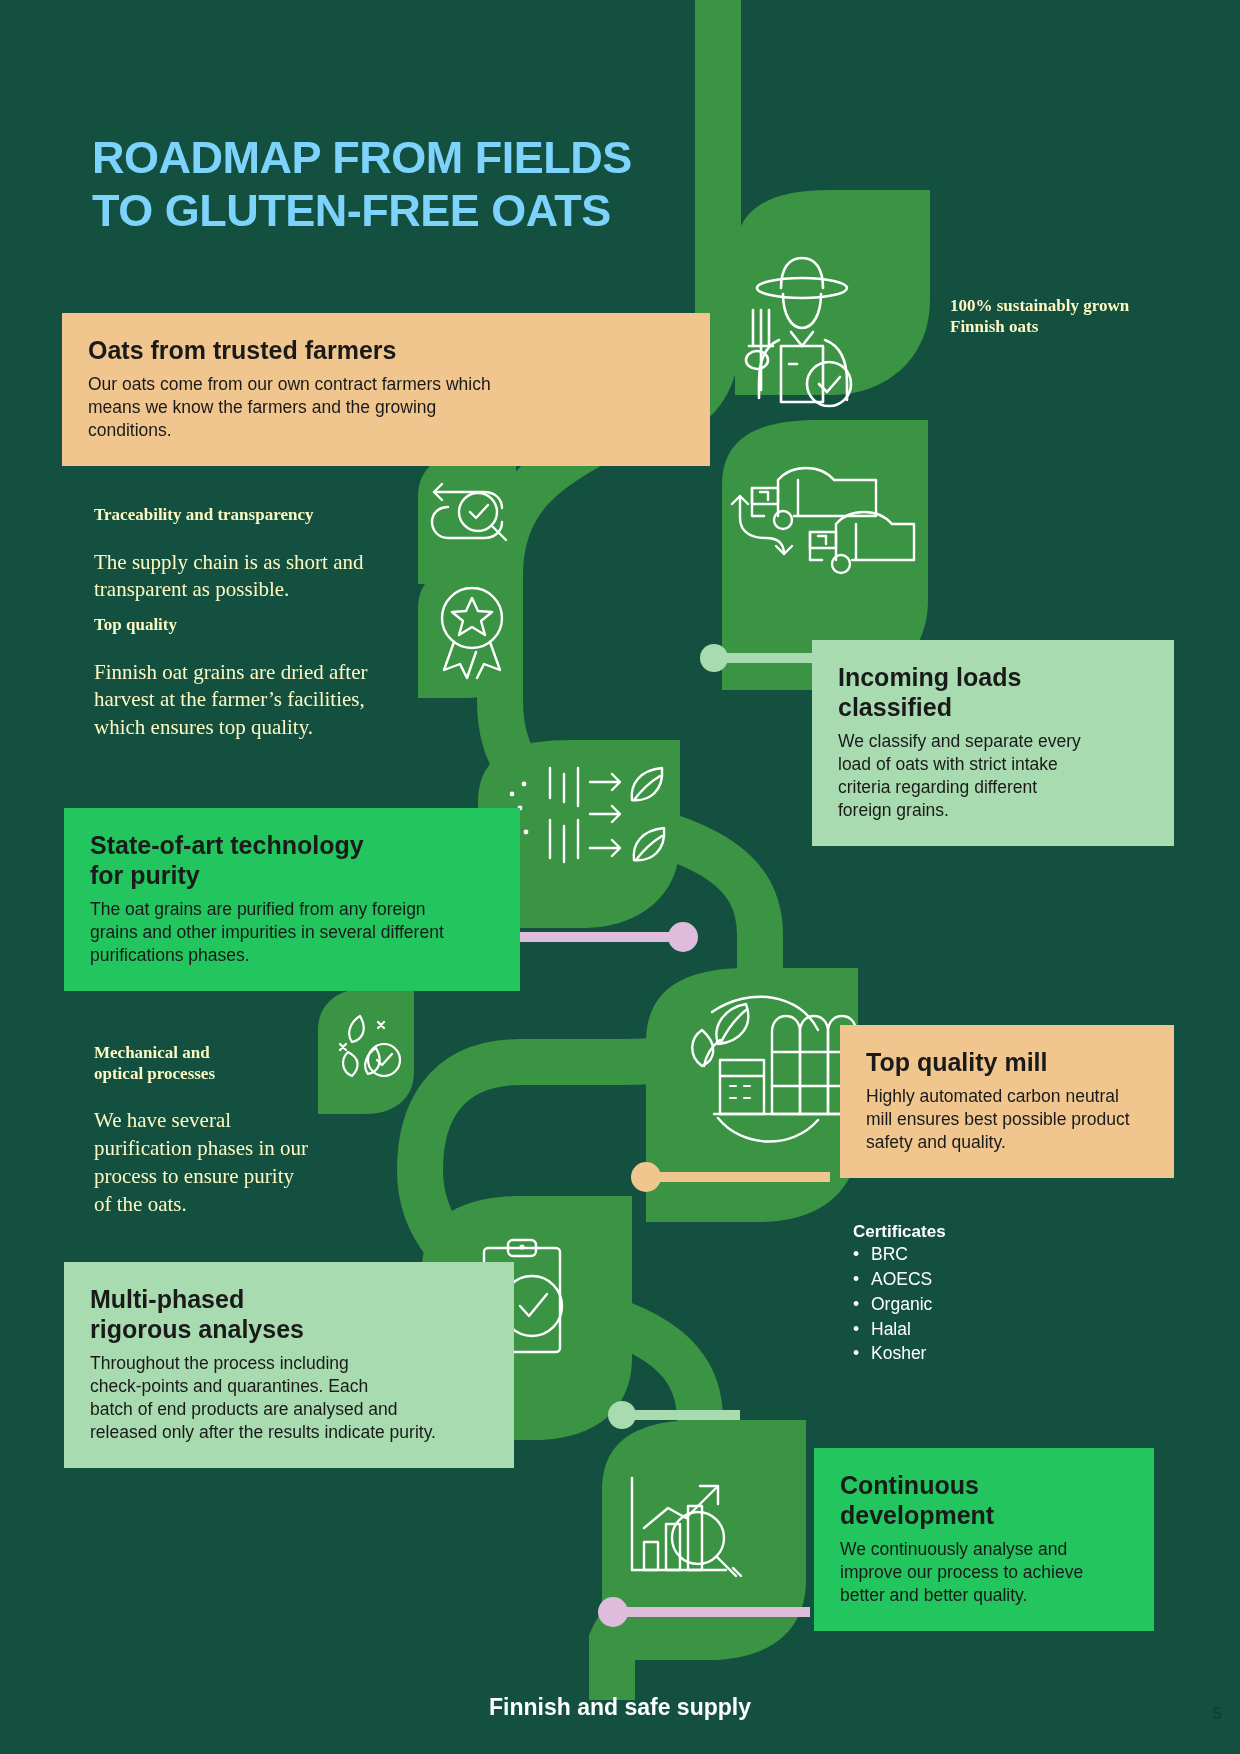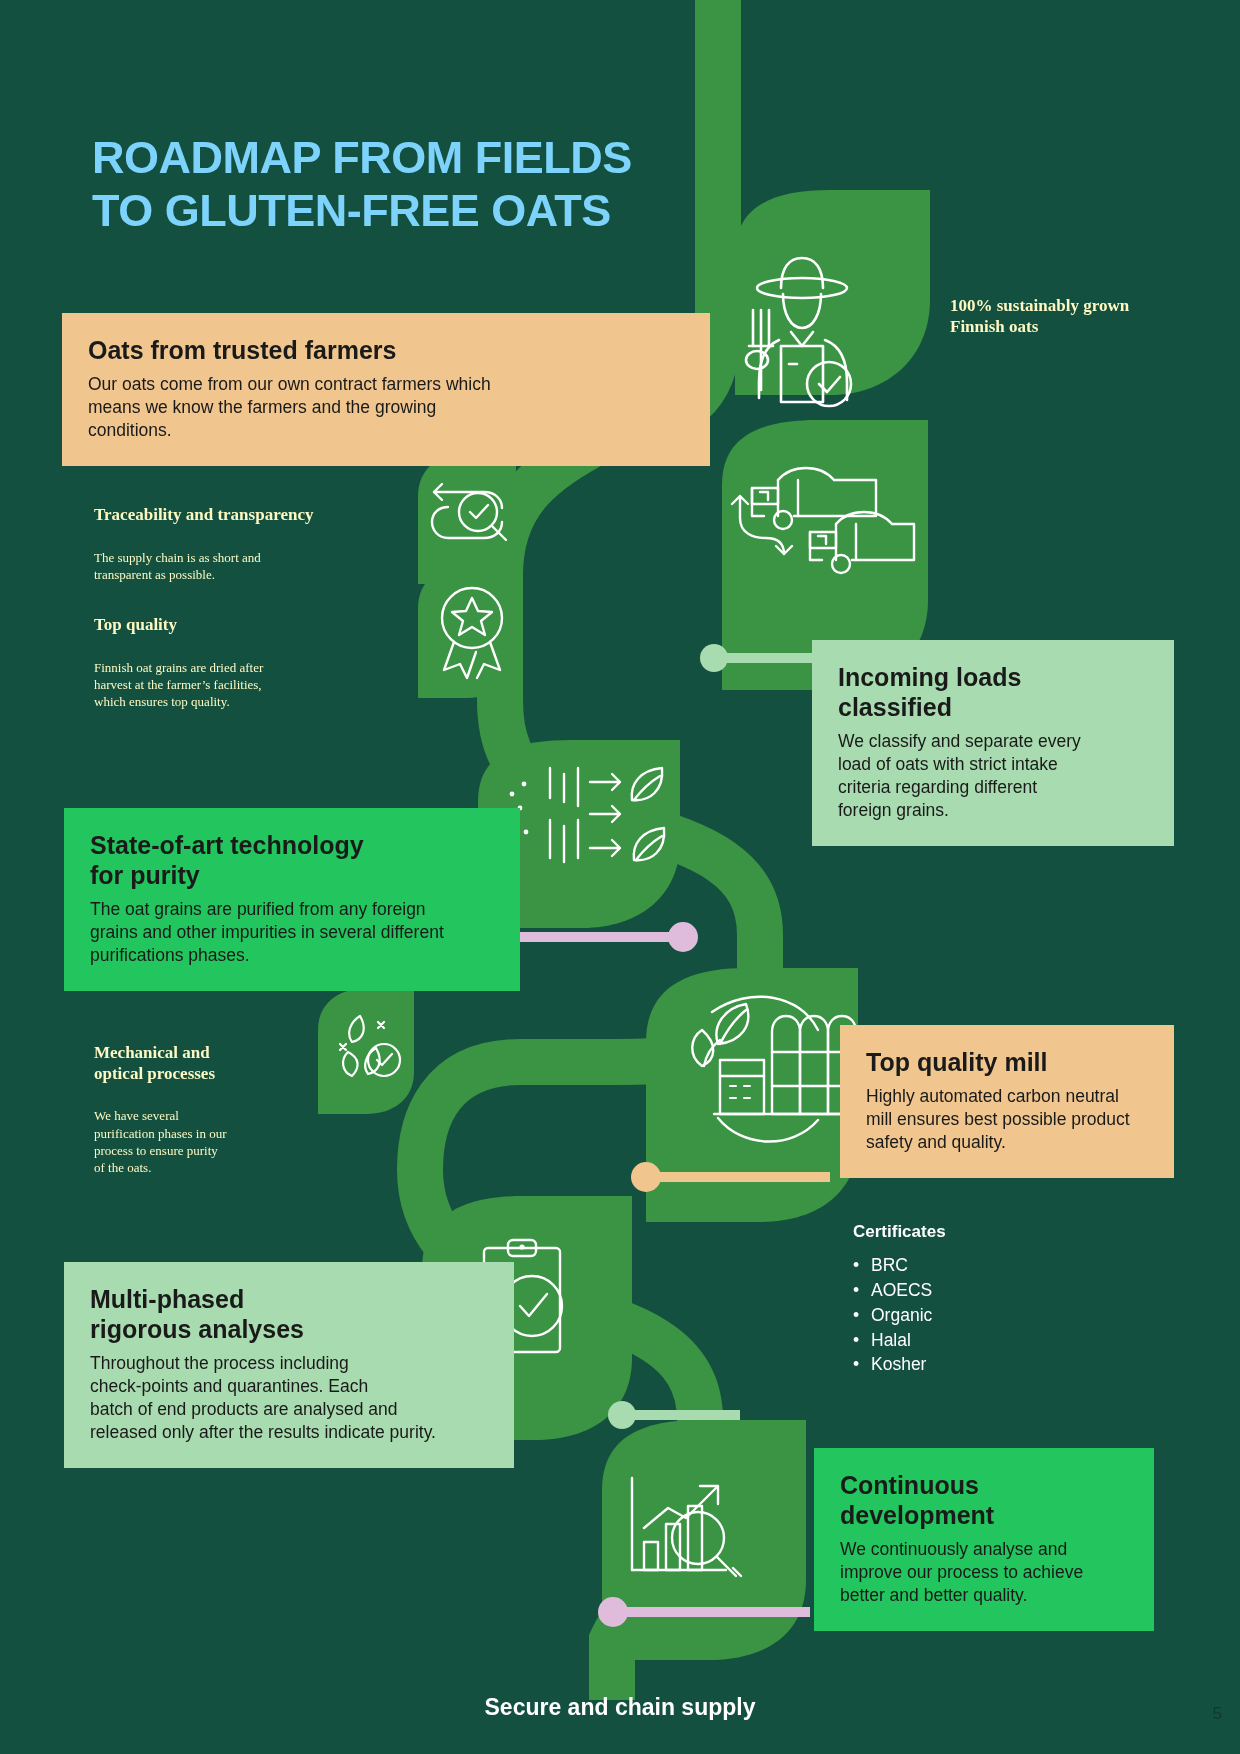--- a/index.html
+++ b/index.html
@@ -39,25 +39,25 @@
     margin-bottom: 8px; white-space: pre-line;
   }
   .box p {
     font-size: 17.5px; line-height: 1.32; white-space: pre-line;
   }
   .dark h2, .dark h3, .dark p { color: #1a1a1a; }
 
   
   .note { position: absolute; color: #fef9c3; font-family: Liberation Serif, serif; }
   .note .nt { font-size: 17px; font-weight: bold; line-height: 1.22; margin-bottom: 7px; white-space: pre-line; }
-  .note .nb { font-size: 13px; line-height: 1.32; white-space: pre-line; margin-top: 23px; }
+  .note .nb { font-size: 21px; line-height: 1.32; white-space: pre-line; margin-top: 23px; }
 
   
   .certs { position: absolute; left: 853px; top: 1222px; color: #fff; }
-  .certs .ct { font-size: 17px; font-weight: bold; margin-bottom: 11px; }
+  .certs .ct { font-size: 17px; font-weight: bold; }
   .certs ul { list-style: none; }
   .certs li { font-size: 17.5px; line-height: 1.42; }
   .certs li::before { content: "\2022"; display: inline-block; width: 18px; }
 
   
   .footer {
     position: absolute; left: 0; top: 1694px; width: 1240px;
     text-align: center; color: #fff;
     font-size: 23px; font-weight: bold;
   }
@@ -363,16 +363,16 @@
 
 
   <div class="box lilac dark" style="left:814px; top:1448px; width:340px;">
     <h2>Continuous
 development</h2>
     <p>We continuously analyse and
 improve our process to achieve
 better and better quality.</p>
   </div>
 
-  <div class="footer">Secure and chain supply</div>
+  <div class="footer">Finnish and safe supply</div>
   <div class="pagenum">5</div>
 
 </div>
 
 </body></html>

